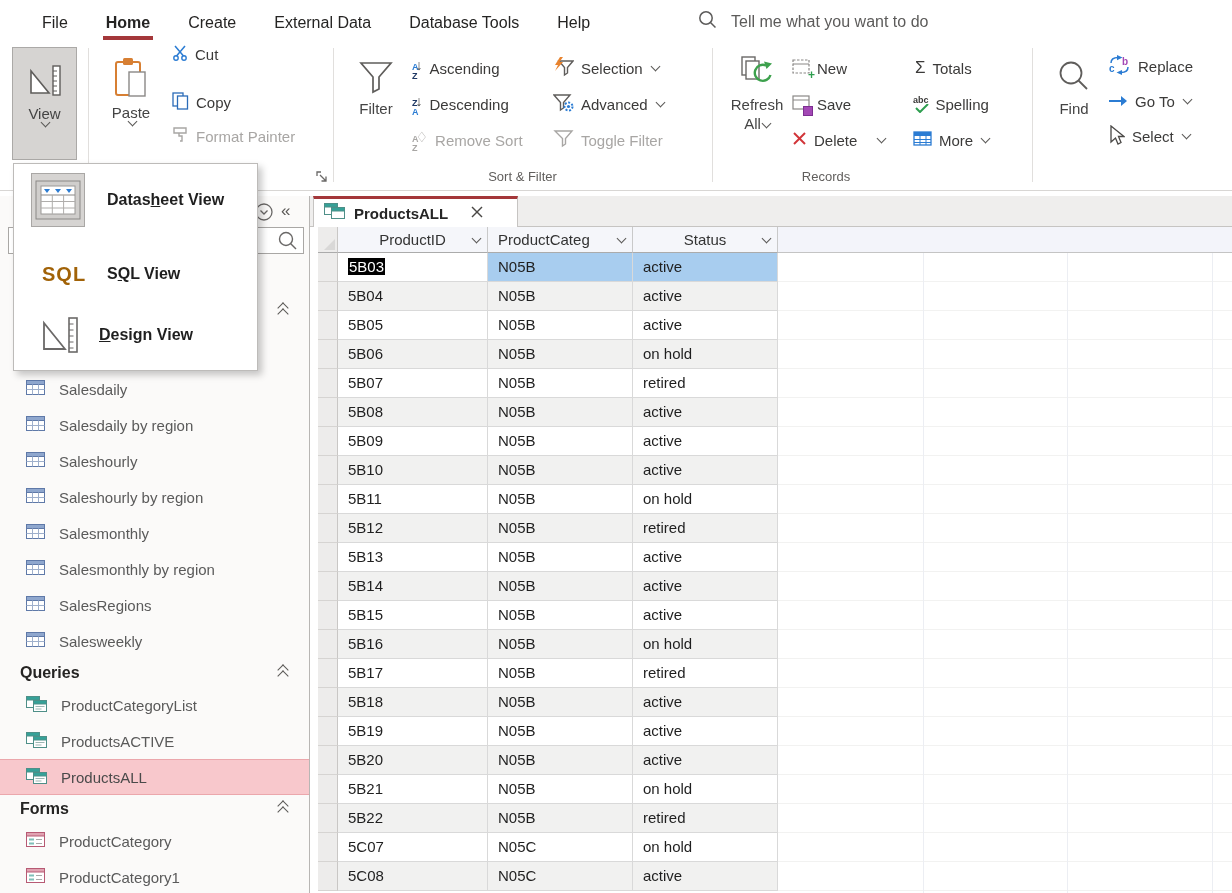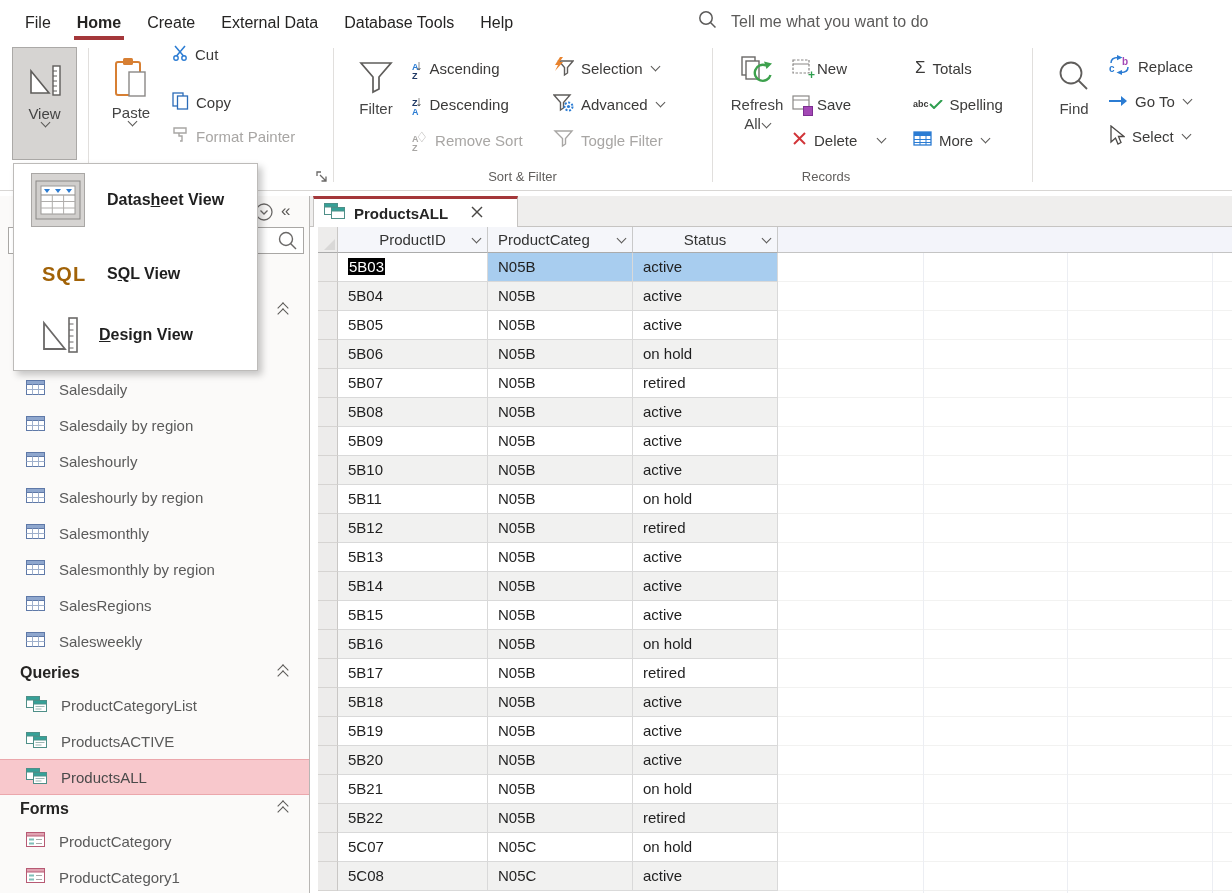--- a/index.html
+++ b/index.html
@@ -2,21 +2,21 @@
 <html><head>
 <meta charset="utf-8">
 <style>
   html,body{margin:0;padding:0;background:#fff}
   .app{position:relative;width:1232px;height:893px;overflow:hidden;background:#fff;
        font-family:"Liberation Sans",sans-serif;color:#3b3a39;
        --c-accent:#A4373A;--c-row_selection:#A8CDEF;--c-nav_selection:#F8C8CC}
 
   
   .tabsbar{position:absolute;left:0;top:0;width:100%;height:40px;background:#fff;
-           display:flex;align-items:flex-end;padding-left:22px;gap:20px;box-sizing:border-box}
+           display:flex;align-items:flex-end;padding-left:39px;gap:32px;box-sizing:border-box}
   .rtab{font-size:16px;color:#252423;padding:6px 3px 8px;cursor:default;white-space:nowrap}
   .rtab.active{font-weight:700;padding-bottom:4px;border-bottom:4px solid var(--c-accent)}
   .tellme{position:absolute;left:698px;top:10px;display:flex;align-items:center;gap:14px;
           color:#5c5b5a;font-size:16px}
 
   
   .ribbon{position:absolute;left:0;top:40px;width:100%;height:151px;background:#fff;
           border-bottom:1px solid #d8d6d4;box-sizing:border-box}
   .vsep{position:absolute;top:8px;height:134px;width:1px;background:#e1dfdd}
   .bigbtn{position:absolute;display:flex;flex-direction:column;align-items:center;
@@ -34,21 +34,21 @@
   .launcher{position:absolute;left:316px;top:130px;width:13px;height:13px}
 
   .chev{display:inline-block;width:6px;height:6px;border-right:1.4px solid #5a5856;
         border-bottom:1.4px solid #5a5856;transform:rotate(45deg);margin:-3px 0 0 2px;
         vertical-align:middle}
   .chevup2{display:inline-flex;flex-direction:column;align-items:center}
   .chevup2 i{width:7px;height:7px;border-right:1.6px solid #5a5856;border-top:1.6px solid #5a5856;
              transform:rotate(-45deg);margin:-1px 0}
   .azcol{display:inline-flex;flex-direction:column;font-size:9px;font-weight:700;line-height:9px}
   .azarrow{font-size:14px;color:#444;margin-left:-3px}
-  .abc{display:inline-flex;align-items:flex-start;line-height:8px}
+  .abc{display:inline-flex;flex-direction:column;align-items:flex-end;line-height:8px}
   .abc b{font-size:9px;color:#3b3a39}
   .ovl{position:relative;display:inline-block}
   .plus{position:absolute;right:-5px;bottom:-5px;color:#2e9e4f;font-weight:700;font-size:12px}
   .disksq{position:absolute;right:-3px;bottom:-3px;width:8px;height:8px;background:#a348b5;
           border:1px solid #7d2f92}
 
   
   .tooltip{position:absolute;left:990px;top:158px;width:206px;height:35px;background:#fff;
            border:1px solid #6e6c6a;box-sizing:border-box;display:flex;align-items:center;
            padding-left:10px;font-size:15px;color:#1f1f1f;z-index:60;

